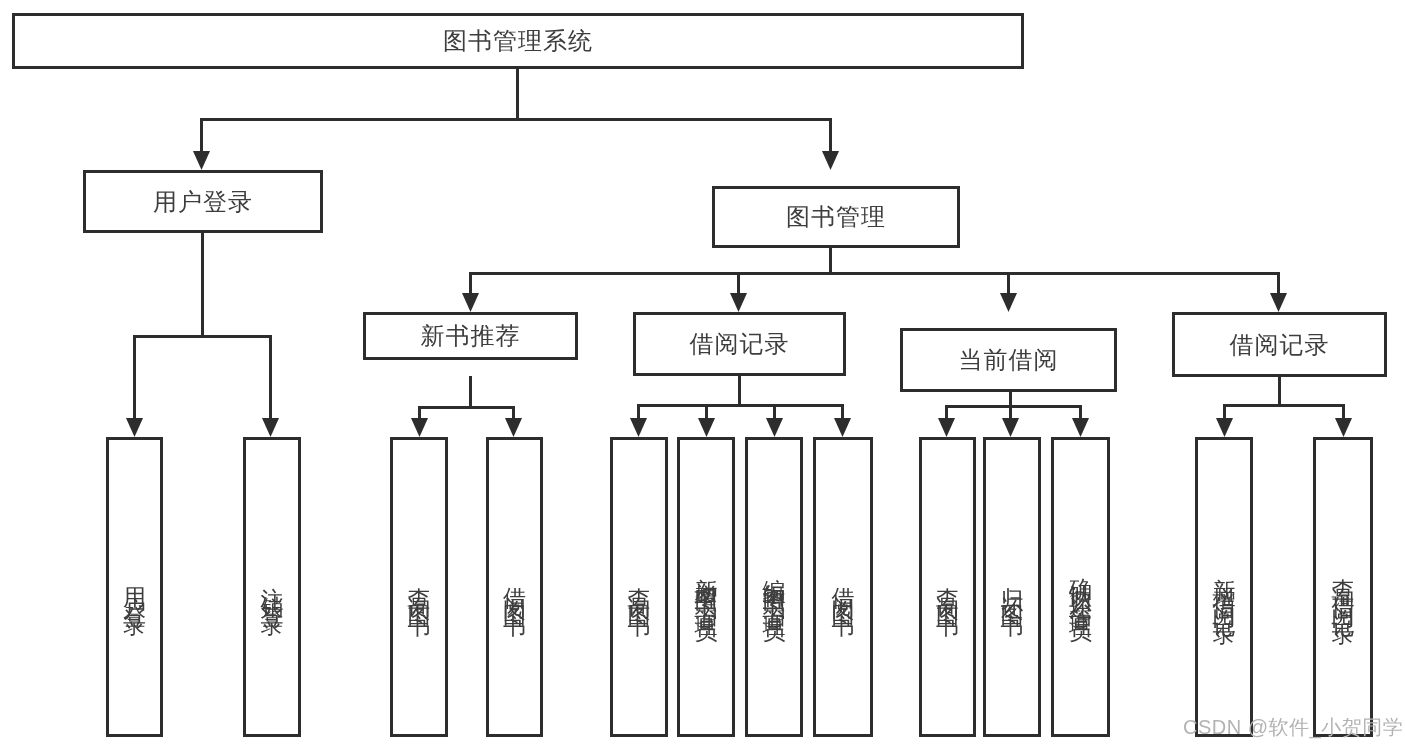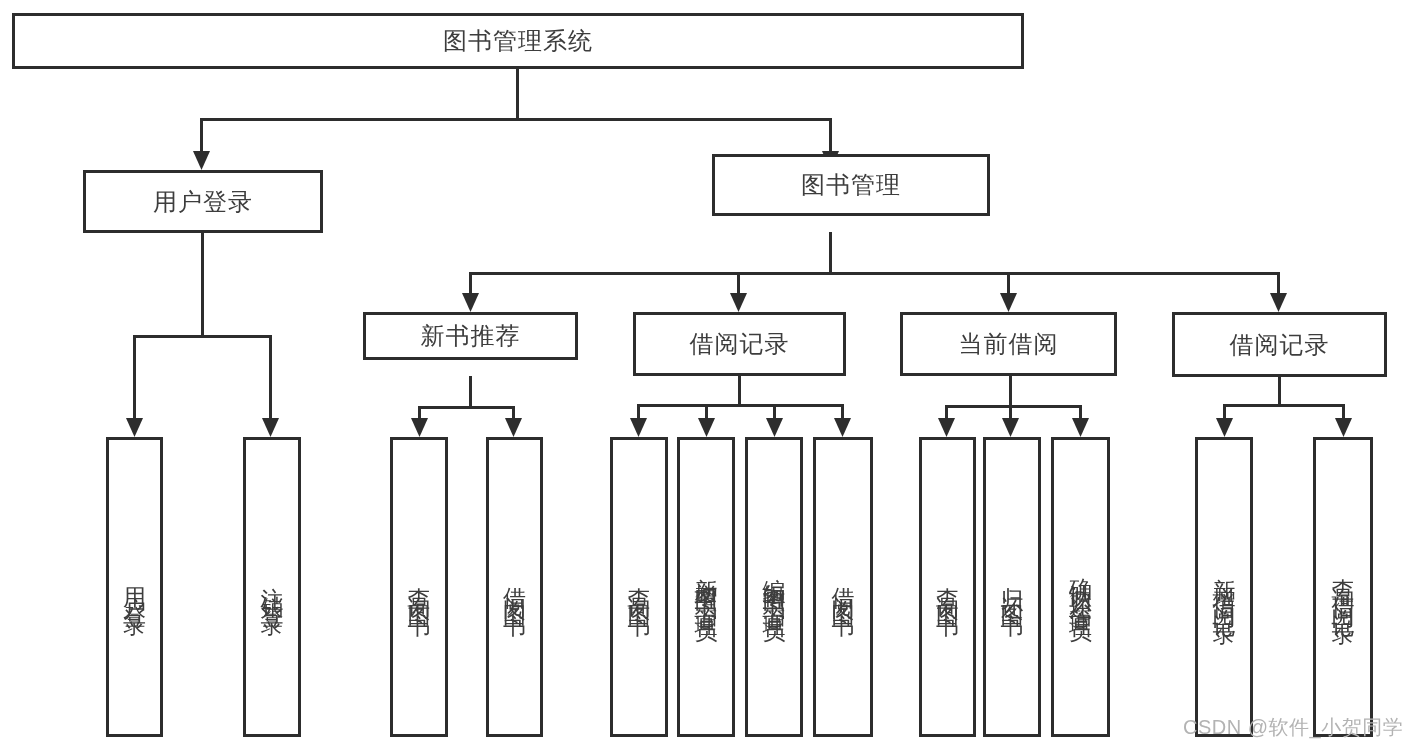--- a/index.html
+++ b/index.html
@@ -33,25 +33,25 @@
     font-size:23px;line-height:1;
     letter-spacing:9px;
     color:var(--text);
     white-space:nowrap;
   }
   .vlabel.tight{letter-spacing:6px;}
   
   #n-root{left:12px;top:13px;width:1012px;height:56px;}
   
   #n-userlogin{left:83px;top:170px;width:240px;height:63px;}
-  #n-bookmgmt{left:712px;top:154px;width:278px;height:62px;}
+  #n-bookmgmt{left:712px;top:186px;width:248px;height:62px;}
   
   #n-newbook{left:363px;top:312px;width:215px;height:48px;}
   #n-bookborrow{left:633px;top:312px;width:213px;height:64px;}
-  #n-currentborrow{left:900px;top:312px;width:217px;height:64px;}
+  #n-currentborrow{left:900px;top:328px;width:217px;height:64px;}
   #n-borrowrecords{left:1172px;top:312px;width:215px;height:65px;}
   
   .leaf{top:437px;height:300px;}
   #lf-1{left:106px;width:57px;}
   #lf-2{left:243px;width:58px;}
   #lf-3{left:390px;width:58px;}
   #lf-4{left:486px;width:57px;}
   #lf-5{left:610px;width:58px;}
   #lf-6{left:677px;width:58px;}
   #lf-7{left:745px;width:58px;}

